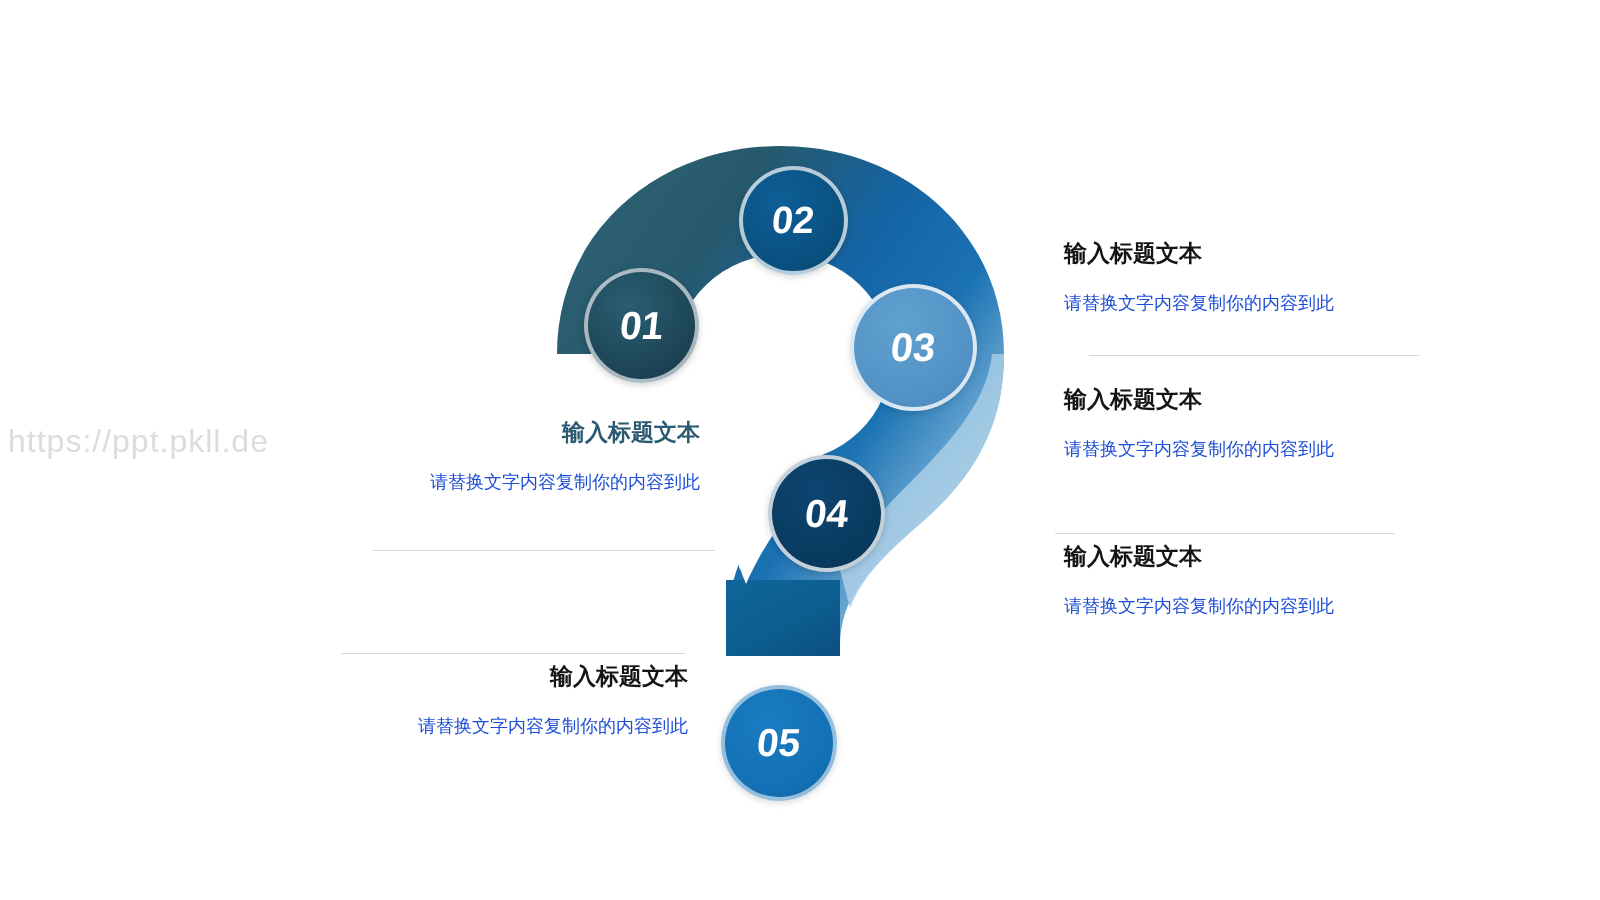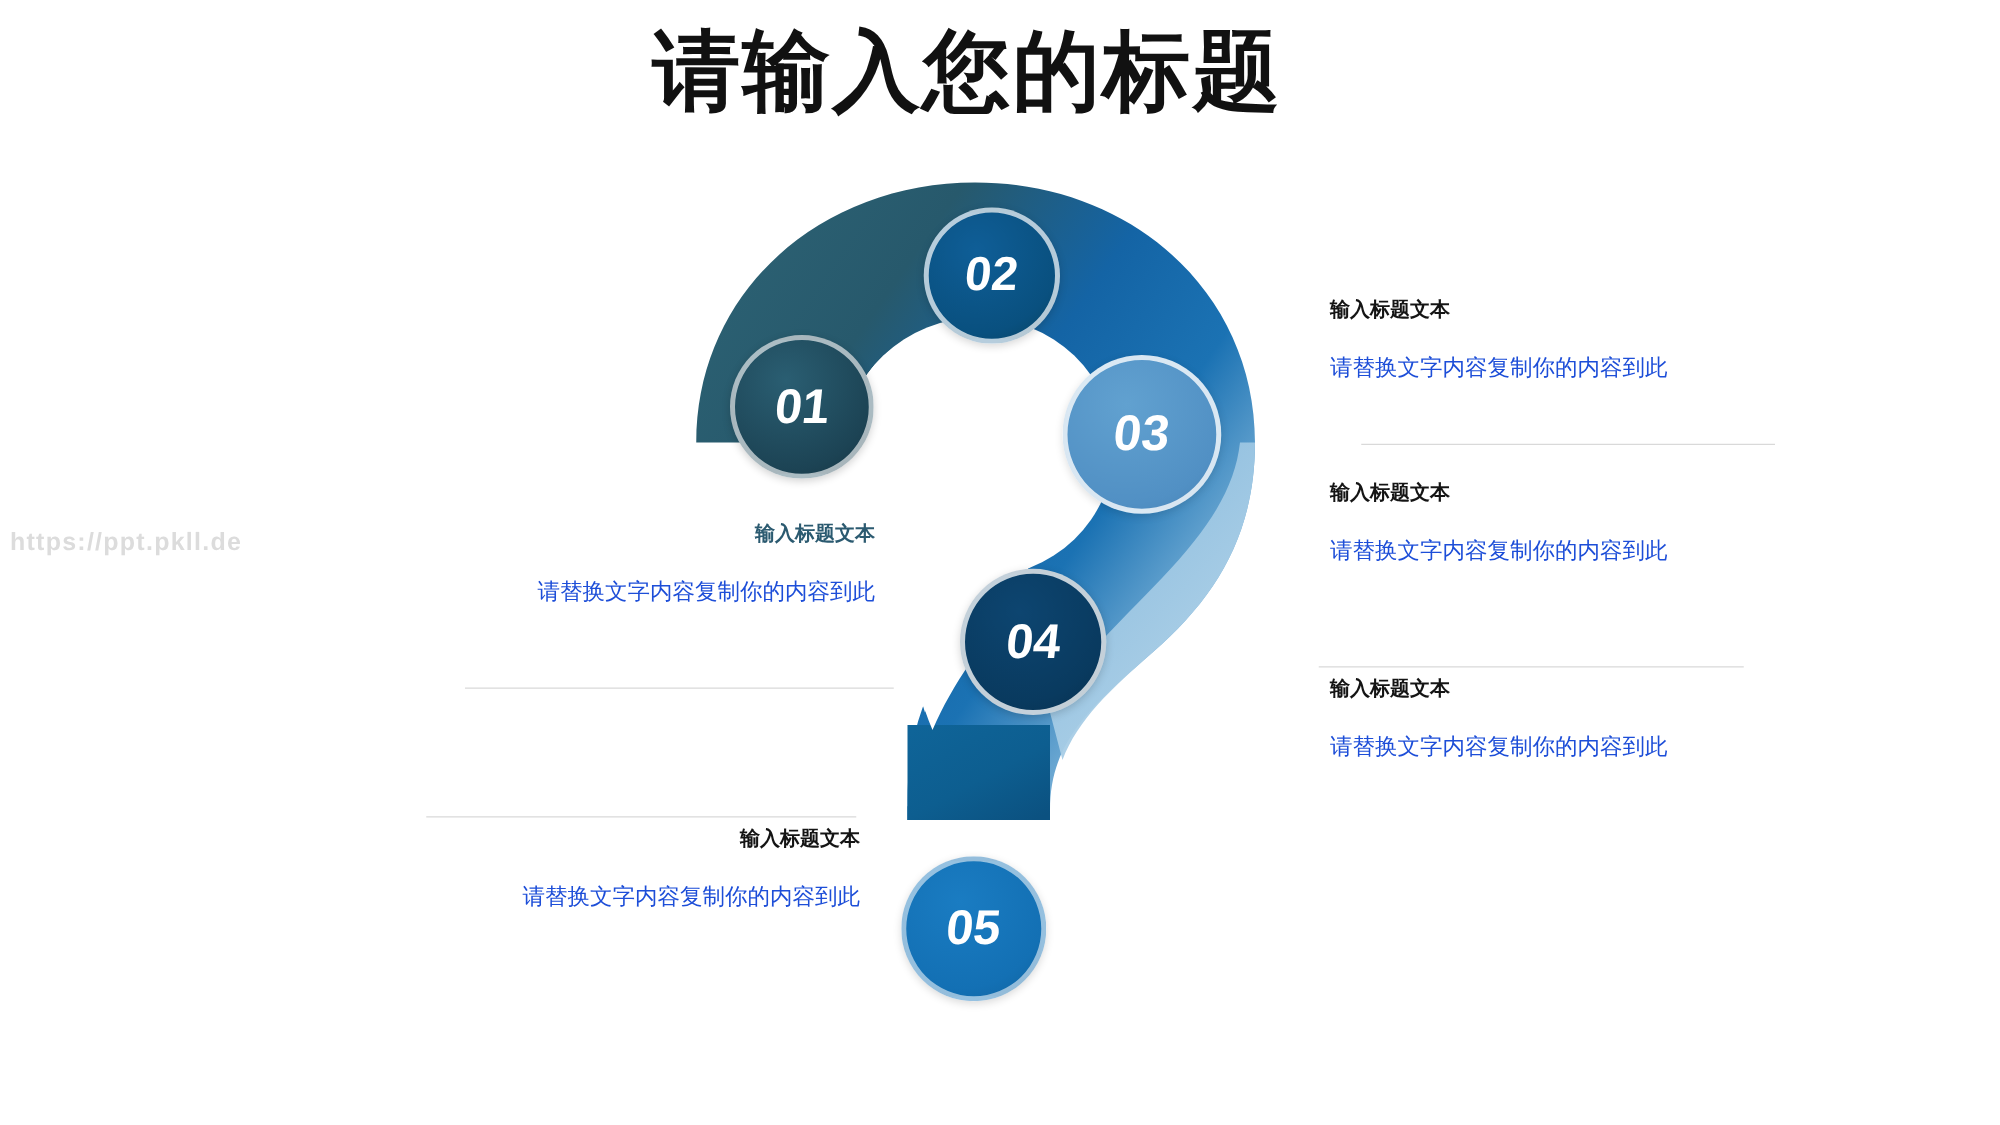--- a/index.html
+++ b/index.html
@@ -36,24 +36,24 @@
     letter-spacing: 2px;
     color: #111111;
     white-space: nowrap;
   }
 
   
   .watermark {
     position: absolute;
     left: 8px;
     top: 423px;
-    font-size: 20px;
+    font-size: 32px;
     letter-spacing: 1px;
     color: #dcdcdc;
-    font-weight: 700;
+    font-weight: 400;
     user-select: none;
   }
 
   
   .qmark-wrap {
     position: absolute;
     left: 540px;
     top: 140px;
     width: 520px;
     height: 690px;
@@ -121,21 +121,21 @@
     border: 4px solid rgba(255,255,255,0.55);
     font-size: 39px;
     box-shadow: 0 2px 7px rgba(0,0,0,0.15);
   }
 
   
   .text-block {
     position: absolute;
   }
   .tb-title {
-    font-size: 16px;
+    font-size: 23px;
     font-weight: 700;
     line-height: 1.3;
     color: #141414;
     white-space: nowrap;
   }
   .tb-title.accent {
     color: #2b5a70;
   }
   .tb-body {
     font-size: 18px;
@@ -177,21 +177,20 @@
   #right-block-3 .tb-body  { margin: 0; }
 
   #divider-right-1 { left: 1089px; top: 355px; width: 331px; }
   #divider-right-2 { left: 1055px; top: 533px; width: 340px; }
 </style>
 </head>
 <body>
 
 <div class="slide">
 
-  <div class="slide-title">请输入您的标题</div>
 
   <div class="watermark">https://ppt.pkll.de</div>
 
   <div class="qmark-wrap">
     <svg class="qmark-svg" viewBox="0 0 520 690">
       <defs>
         <linearGradient id="gradHook" x1="0" y1="0.15" x2="1" y2="0.95">
           <stop offset="0%" stop-color="#2c6173"></stop>
           <stop offset="22%" stop-color="#27596c"></stop>
           <stop offset="44%" stop-color="#1464a5"></stop>

